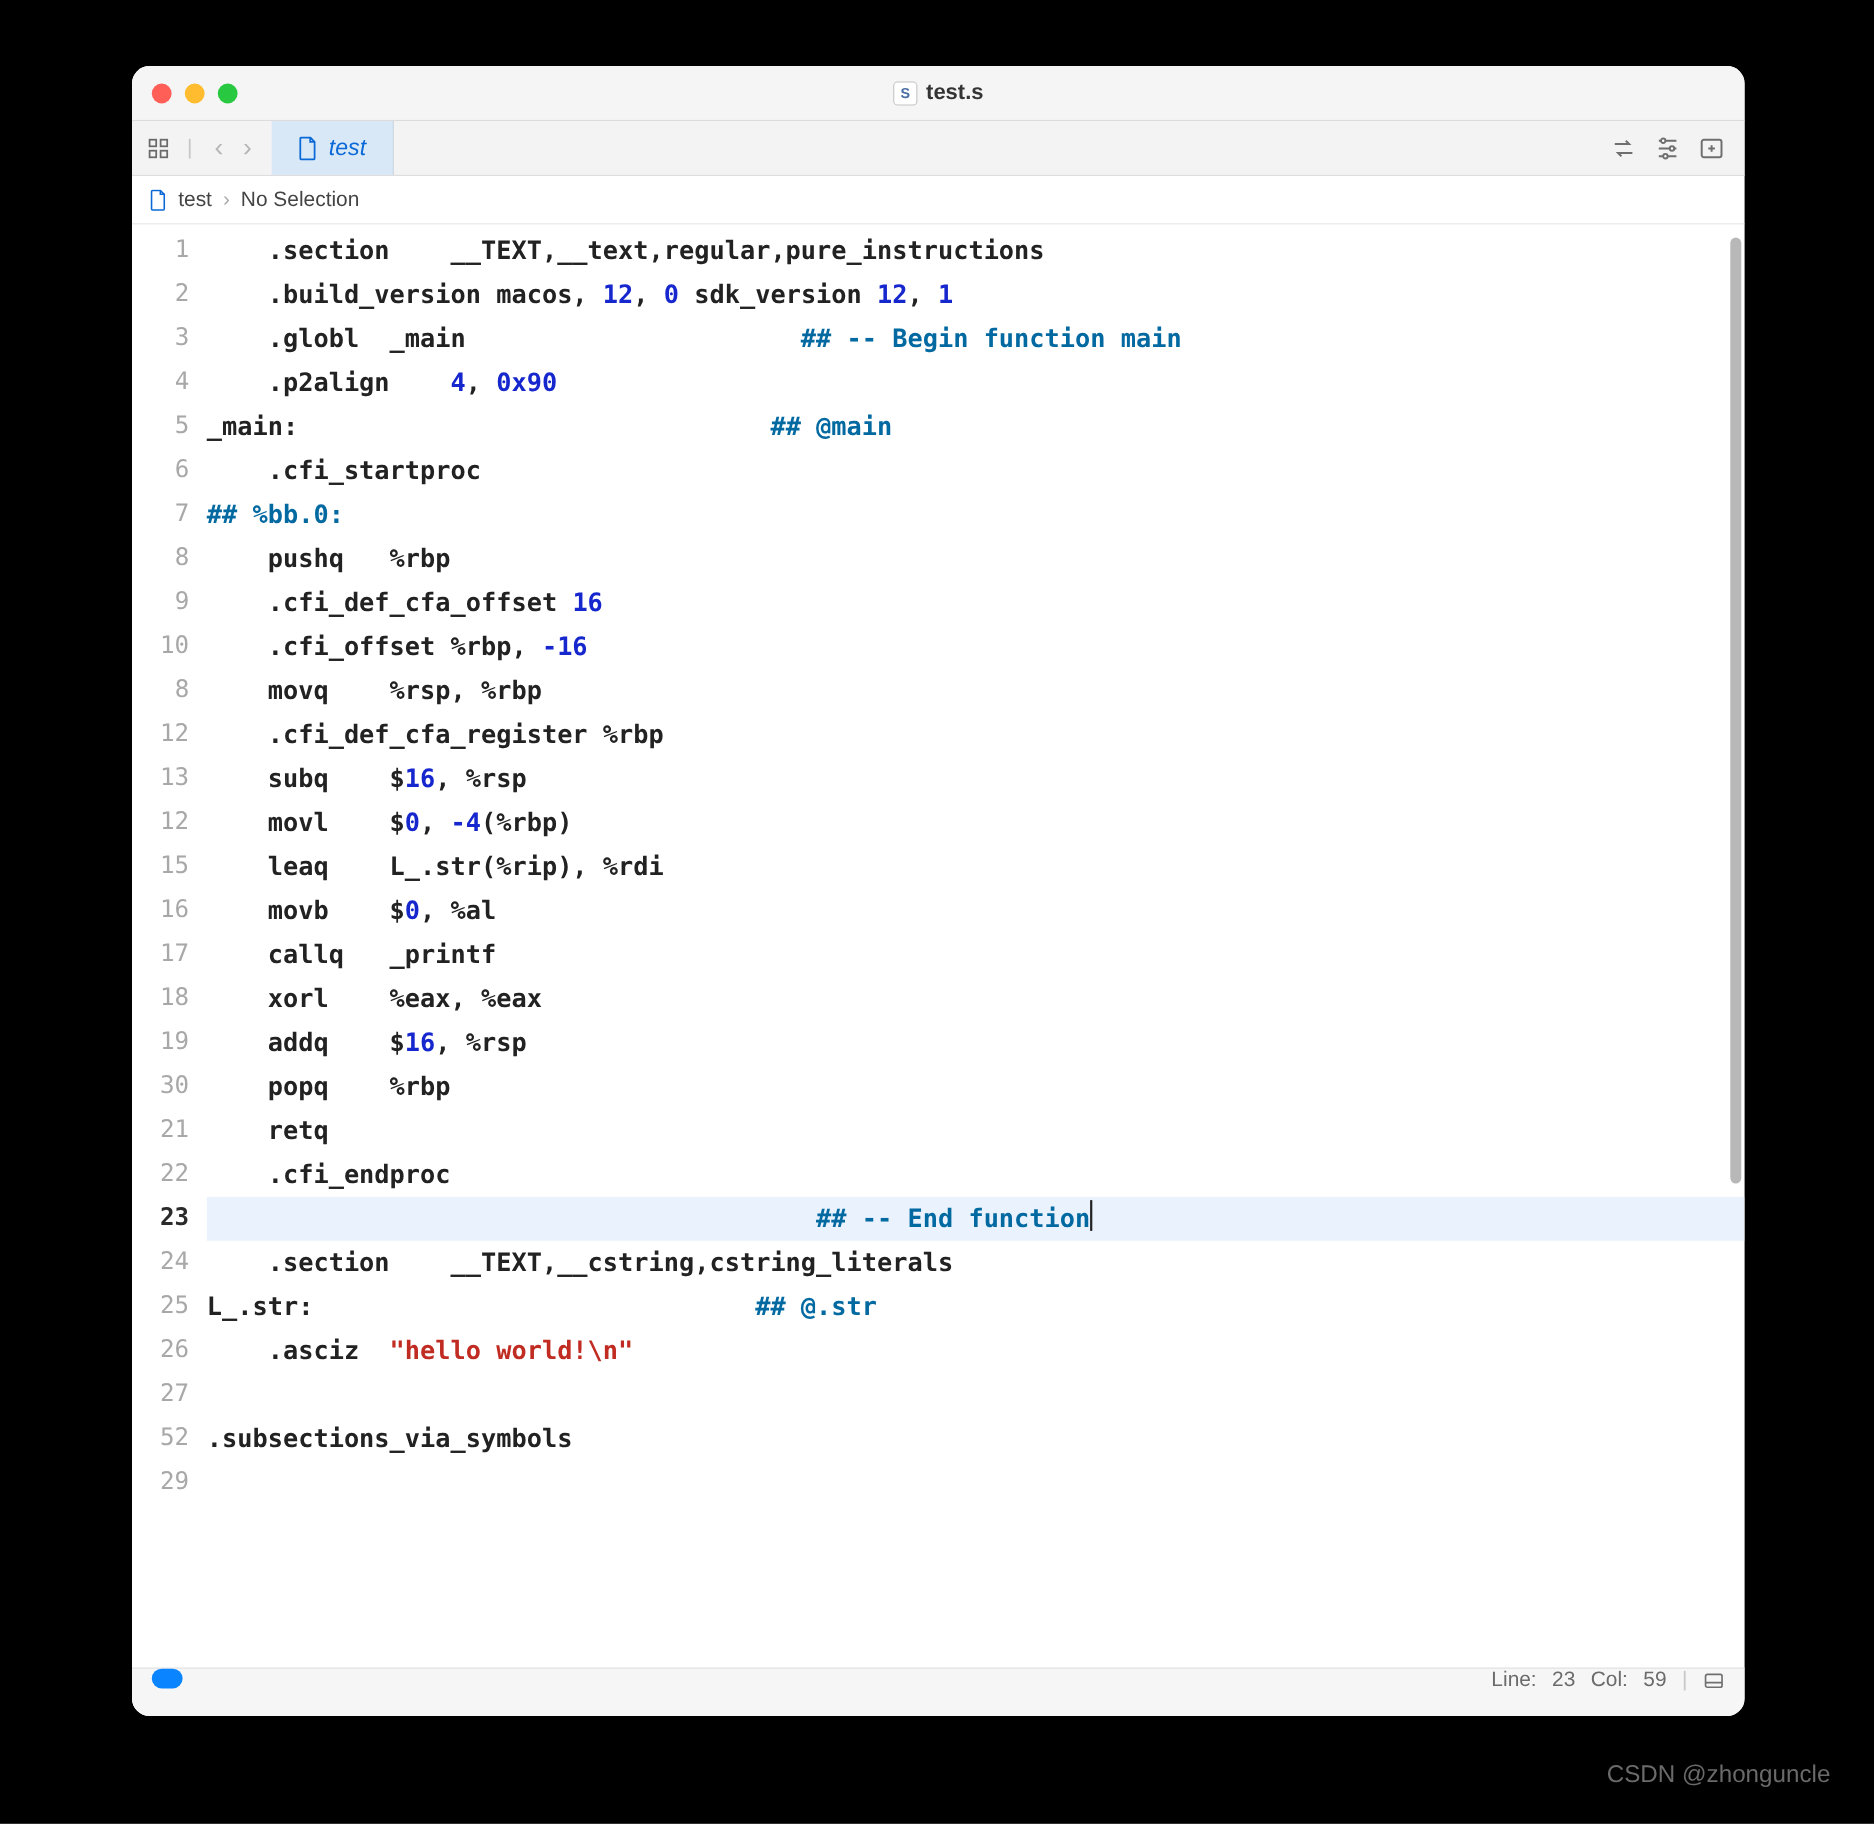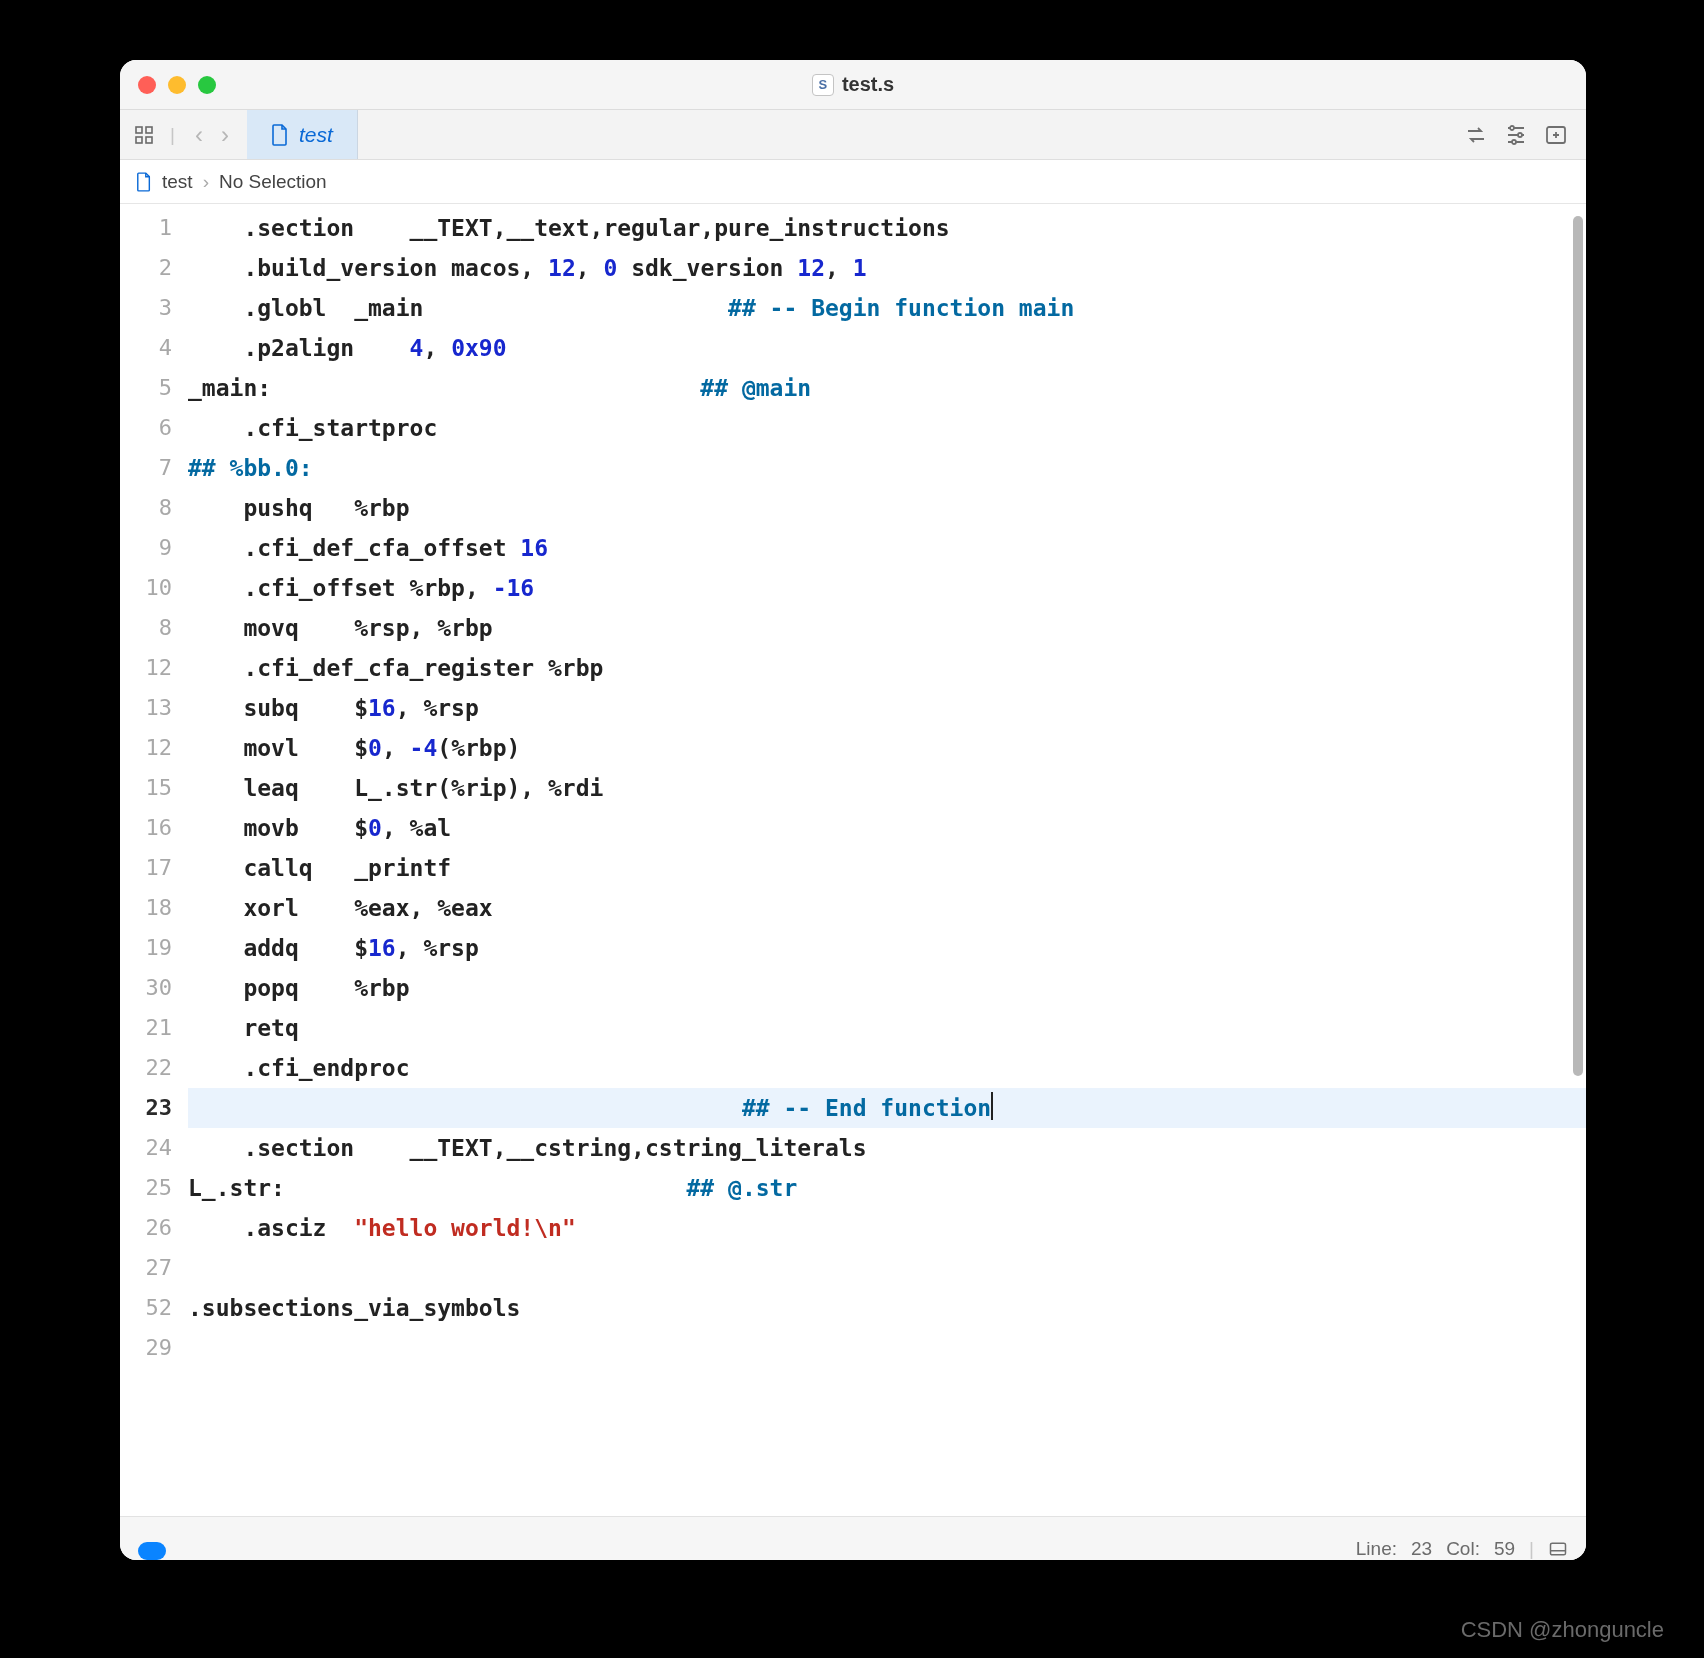--- a/index.html
+++ b/index.html
@@ -94,28 +94,28 @@
   .tok-cmt   { color:#0369a1; }
   .tok-num   { color:#1727ce; }
   .tok-str   { color:#c02c21; }
   .caret { display:inline-block; width:0; border-right:2px solid #222; height:28px; vertical-align:-4px; }
   .scroll-thumb {
     position:absolute; right:3px; top:12px; width:10px; height:860px;
     background:rgba(0,0,0,0.28); border-radius:5px;
   }
   .statusbar {
     height:44px; background:#f6f6f6; border-top:1px solid #e2e2e2;
-    display:flex; align-items:flex-end; padding:0 18px;
+    display:flex; align-items:flex-start; padding:0 18px;
     font-size:19px; color:#6b6b6b;
   }
   .blue-pill { width:28px; height:18px; background:#0a84ff; border-radius:9px; }
   .status-right { margin-left:auto; display:flex; align-items:center; gap:14px; }
   .status-sep { color:#c8c8c8; }
   .watermark {
-    position:absolute; right:40px; bottom:15px;
+    position:absolute; right:40px; bottom:32px;
     color:#6a6a6a; font-size:22px; font-family:Arial, sans-serif;
   }
 </style>
 </head>
 <body>
 
 <div class="window">
 
   <div class="titlebar">
     <div class="traffic-lights">

